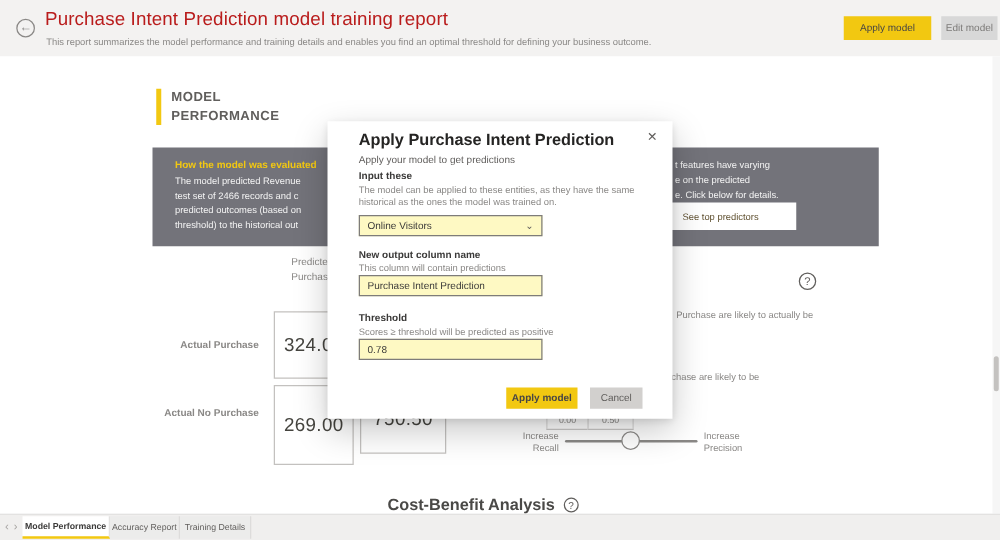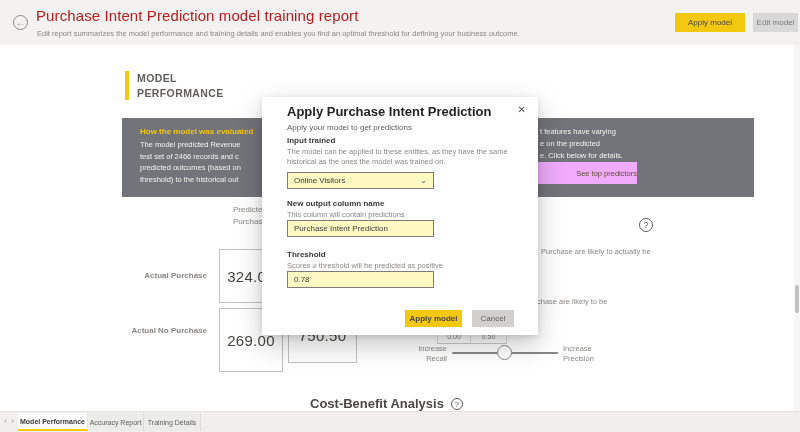--- a/index.html
+++ b/index.html
@@ -34,28 +34,28 @@
   .hdr-btn.edit  { left: 753px; width: 45px; background: #d8d8d8; color: #7d7b79; }
 
   
   .sec-bar { position: absolute; left: 125px; top: 71px; width: 4px; height: 29px; background: #f2c811; }
   .sec-title {
     position: absolute; left: 137px; top: 71px; font-size: 10.5px; font-weight: bold;
     color: #605e5c; letter-spacing: .4px; line-height: 14.5px; white-space: pre-line;
   }
 
   
-  .banner { position: absolute; left: 122px; top: 118px; width: 632px; height: 79px; background: #73737a; overflow: hidden; }
+  .banner { position: absolute; left: 122px; top: 118px; width: 581px; height: 79px; background: #73737a; overflow: hidden; }
   .banner-heading { position: absolute; left: 18px; top: 9px; font-size: 8px; font-weight: bold; color: #f2c811; white-space: nowrap; }
   .banner-body { position: absolute; left: 18px; top: 21px; font-size: 7.5px; line-height: 11.5px; color: #f4f4f4; white-space: nowrap; }
   .banner-right { position: absolute; left: 418px; top: 8px; font-size: 7.5px; line-height: 12px; color: #f4f4f4; white-space: nowrap; }
   .banner-btn {
     position: absolute; left: 408px; top: 44px; width: 107px; height: 22px;
-    background: #f0abfc; border: none; font-size: 7.5px; color: #605131;
-    font-family: "Liberation Sans", sans-serif; text-align: right; padding-left: 16px; cursor: pointer;
+    background: #ffffff; border: none; font-size: 7.5px; color: #605131;
+    font-family: "Liberation Sans", sans-serif; text-align: left; padding-left: 16px; cursor: pointer;
   }
 
   
   .mx-colhead { position: absolute; left: 233px; top: 204px; font-size: 8px; line-height: 11.5px; color: #8a8886; white-space: pre-line; }
   .mx-rowlabel { position: absolute; width: 110px; text-align: right; font-size: 8px; color: #8a8886; font-weight: bold; }
   .mx-cell {
     position: absolute; border: 1px solid #c3c1bf; background: #fff;
     display: flex; align-items: center; justify-content: center;
     font-size: 15px; font-weight: 300; color: #45443f; letter-spacing: .3px;
   }
@@ -139,21 +139,21 @@
 </head>
 <body>
 
 <div id="screen">
 
   <div class="app-header">
     <div class="back-btn">
       <span>←</span>
     </div>
     <div class="hdr-title">Purchase Intent Prediction model training report</div>
-    <div class="hdr-sub">Edit report summarizes the model performance and training details and enables you find an optimal threshold for defining your business outcome.</div>
+    <div class="hdr-sub">This report summarizes the model performance and training details and enables you find an optimal threshold for defining your business outcome.</div>
     <button class="hdr-btn apply">Apply model</button>
     <button class="hdr-btn edit">Edit model</button>
   </div>
 
   <div class="sec-bar"></div>
   <div class="sec-title">MODEL
 PERFORMANCE</div>
 
   <div class="banner">
     <div class="banner-heading">How the model was evaluated</div>
@@ -223,21 +223,21 @@
     <div class="tab" style="left:144px; width:57px;">
       <span>Training Details</span>
     </div>
   </div>
 
   <div class="modal">
     <div class="close">✕</div>
     <div class="m-title">Apply Purchase Intent Prediction</div>
     <div class="m-sub">Apply your model to get predictions</div>
 
-    <div class="m-label" style="top:39px;">Input trained</div>
+    <div class="m-label" style="top:39px;">Input these</div>
     <div class="m-desc" style="top:50px;">The model can be applied to these entities, as they have the same historical as the ones the model was trained on.</div>
     <div class="m-field" style="top:75px;">
       <span>Online Visitors</span>
       <span class="chev">⌄</span>
     </div>
 
     <div class="m-label" style="top:102px;">New output column name</div>
     <div class="m-desc" style="top:113px;">This column will contain predictions</div>
     <div class="m-field" style="top:123px;">
       <input type="text" value="Purchase Intent Prediction" style="">

